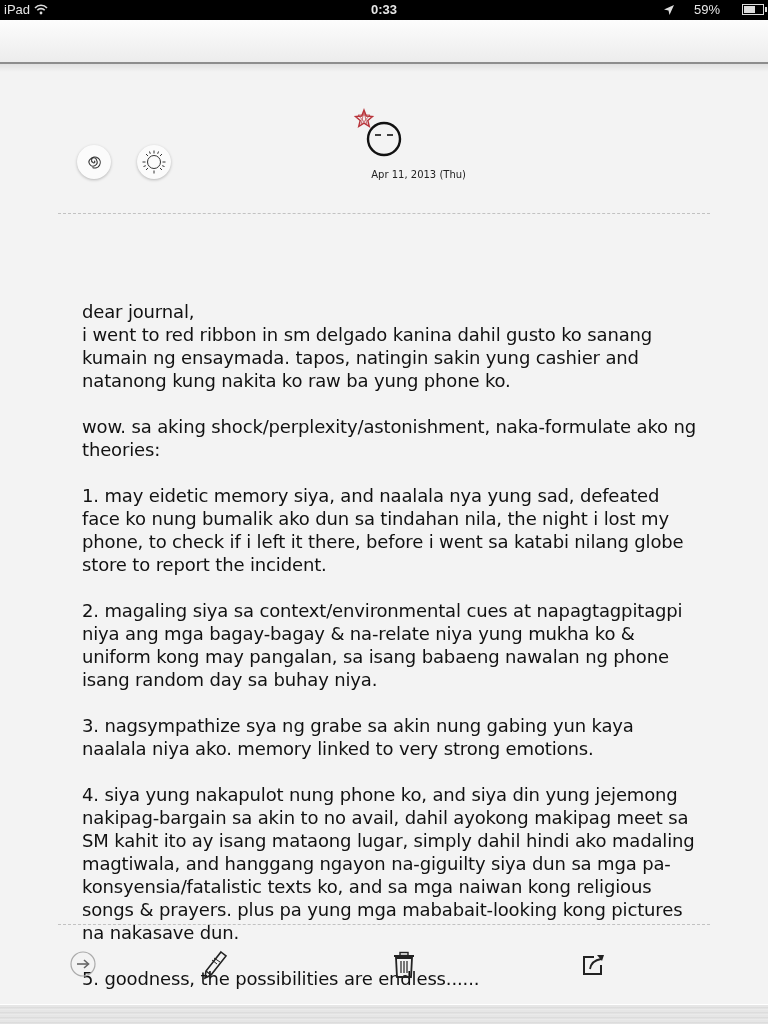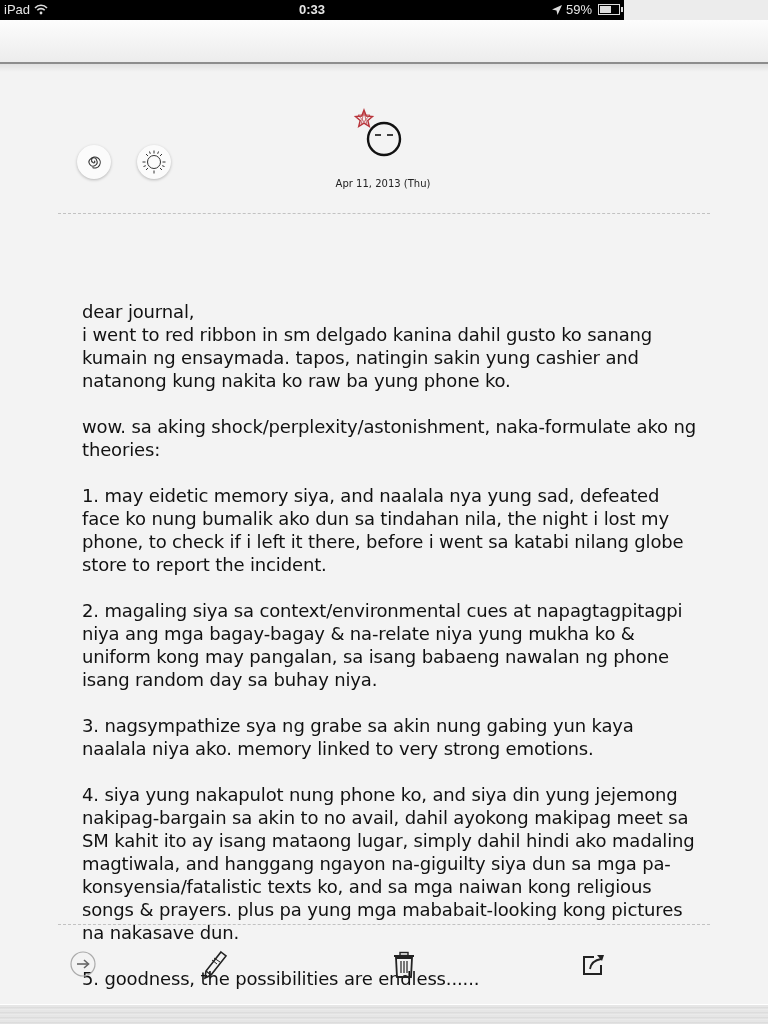--- a/index.html
+++ b/index.html
@@ -2,27 +2,27 @@
 <html><head>
 <meta charset="utf-8">
 <style>
   html, body { margin:0; padding:0; }
   body {
     width:768px; height:1024px; overflow:hidden; position:relative;
     background:#ececec;
     font-family:"DejaVu Sans", sans-serif;
   }
   .statusbar {
-    position:absolute; left:0; top:0; width:624px; height:20px;
+    position:absolute; left:0; top:0; width:768px; height:20px;
     background:#000; color:#e6e6e6; font-size:13px;
     font-family:"Liberation Sans", sans-serif;
   }
   .statusbar .left { position:absolute; left:4px; top:2px; display:flex; align-items:center; gap:4px; }
   .statusbar .center { position:absolute; left:0; right:0; top:2px; text-align:center; font-weight:bold; font-size:13px; }
-  .statusbar .right { position:absolute; right:4px; top:2px; display:flex; align-items:center; gap:4px; }
+  .statusbar .right { position:absolute; right:4px; top:2px; display:flex; align-items:center; gap:20px; }
   .battery { width:20px; height:9px; border:1px solid #ddd; position:relative; margin-left:2px;}
   .battery::after { content:""; position:absolute; right:-4px; top:2px; width:2px; height:5px; background:#ddd;}
   .battery .fill { position:absolute; left:1px; top:1px; bottom:1px; background:#ddd; }
 
   .topbar {
     position:absolute; left:0; top:20px; width:768px; height:42px;
     background:linear-gradient(#fdfdfd, #ececec);
     border-bottom:2px solid #8d8d8d;
   }
   .topbar-shadow {
@@ -37,21 +37,21 @@
     position:absolute; left:0; top:1004px; width:768px; height:20px;
     background:repeating-linear-gradient(#e6e6e6 0px, #e6e6e6 2px, #d3d3d3 3px, #f2f2f2 4px, #e2e2e2 5px);
     border-top:1px solid #fff;
   }
   .mood-btn {
     position:absolute; width:34px; height:34px; border-radius:50%;
     background:#fbfbfb; box-shadow:0 1px 3px rgba(0,0,0,0.25);
     display:flex; align-items:center; justify-content:center;
   }
   .avatar { position:absolute; left:352px; top:108px; width:56px; height:52px; }
-  .date { position:absolute; left:300px; top:178px; width:166px; text-align:center; font-size:10px; color:#222; }
+  .date { position:absolute; left:300px; top:169px; width:166px; text-align:right; font-size:10px; color:#222; }
   .divider { position:absolute; left:58px; width:652px; height:0; border-top:1px dashed #c2c2c2; }
   .entry {
     position:absolute; left:82px; top:254px; width:620px;
     font-size:18px; line-height:23px; color:#111; white-space:pre-wrap;
     font-family:"DejaVu Sans", sans-serif; letter-spacing:-0.15px;
   }
   .tool { position:absolute; display:flex; align-items:center; justify-content:center; }
 </style>
 </head>
 <body>

